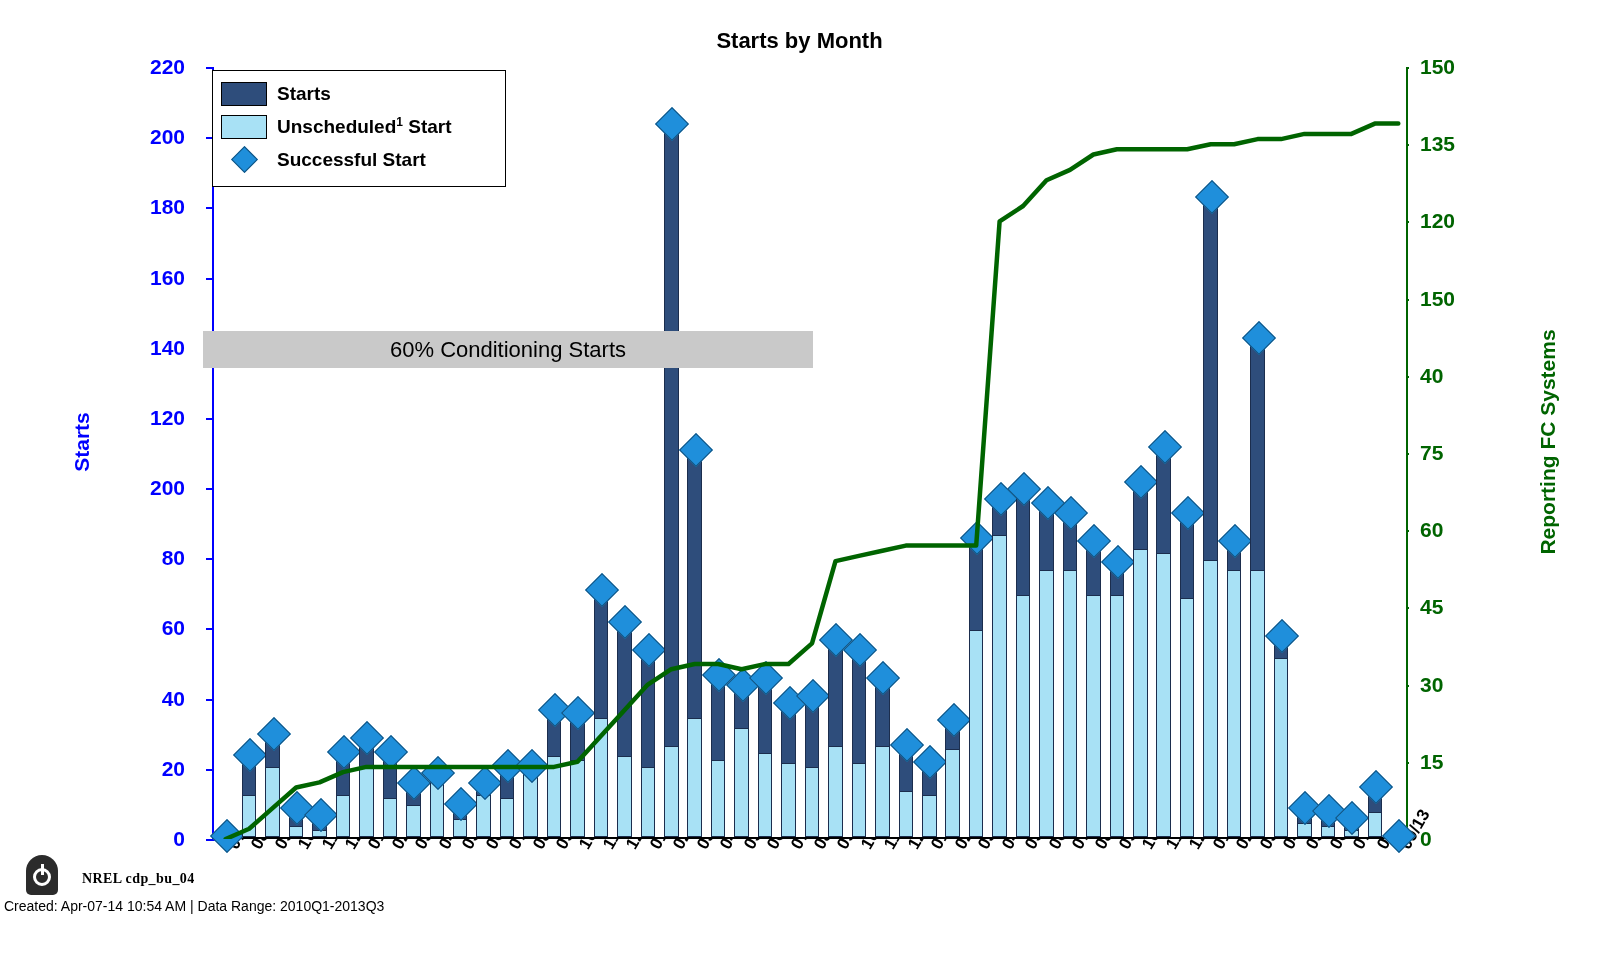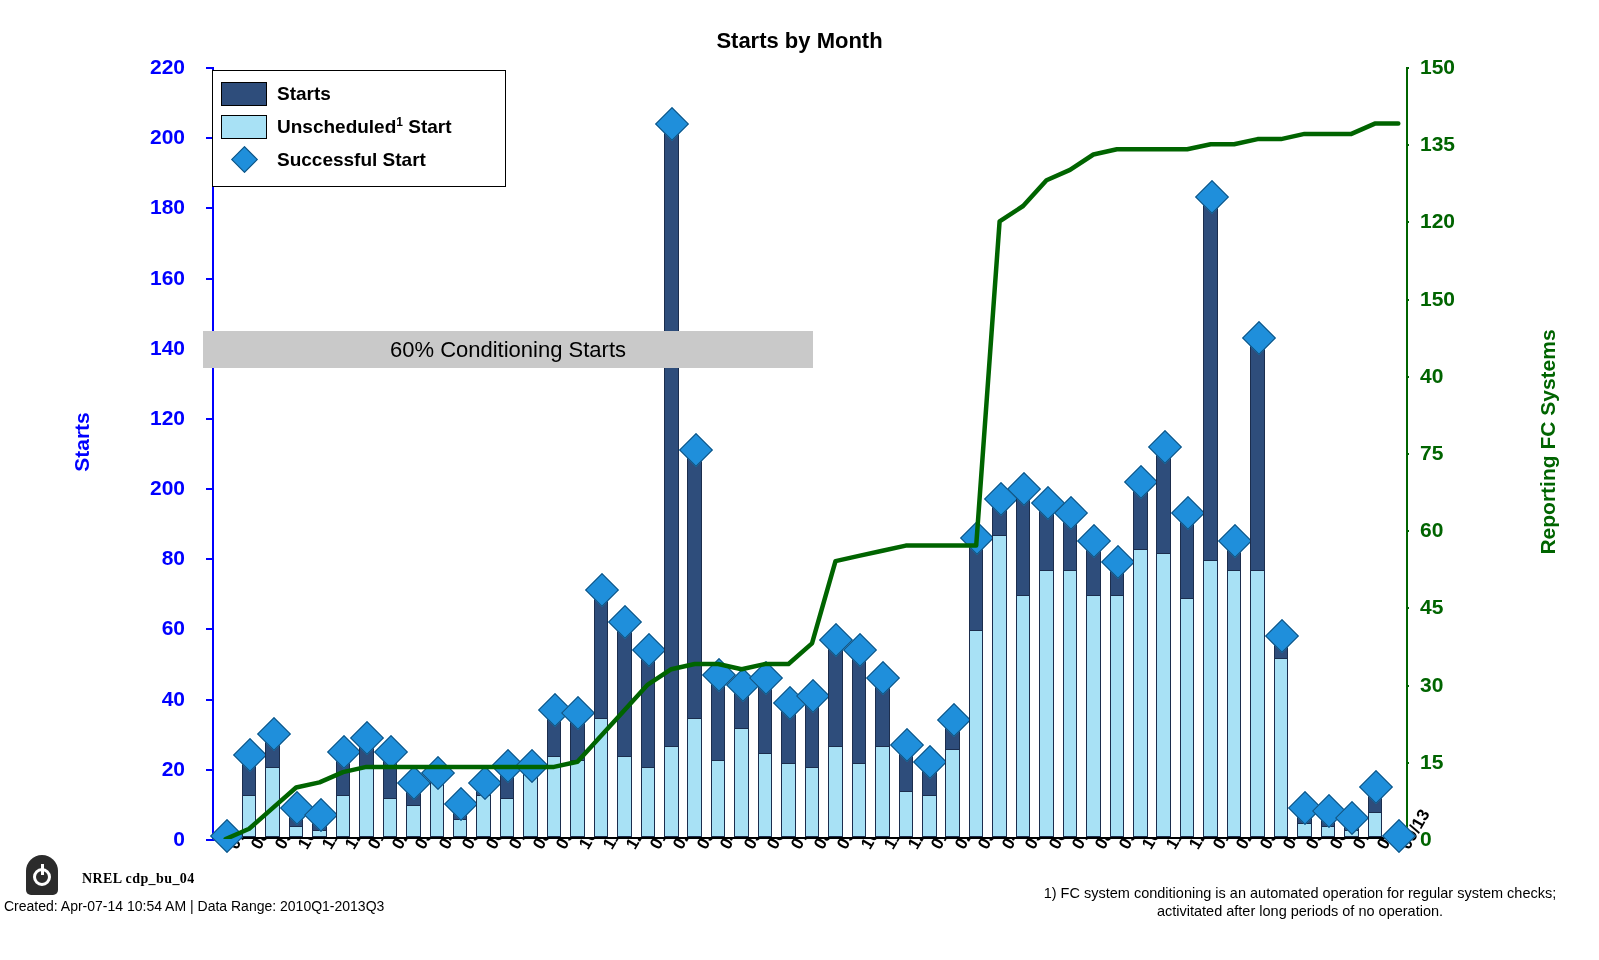--- a/index.html
+++ b/index.html
@@ -517,15 +517,14 @@
     <div>60% Conditioning Starts</div>
   </div>
 
   <div id="logo">
     <div class="pw"></div>
     <div class="pwnotch"></div>
     <div class="pwbar"></div>
   </div>
   <div id="cdpid">NREL cdp_bu_04</div>
   <div id="created">Created: Apr-07-14 10:54 AM | Data Range: 2010Q1-2013Q3</div>
-  <div id="footnote">1) FC system conditioning is an automated operation for regular system checks; activitated after long periods of no operation.</div>
 
 </div>
 
 </body></html>

